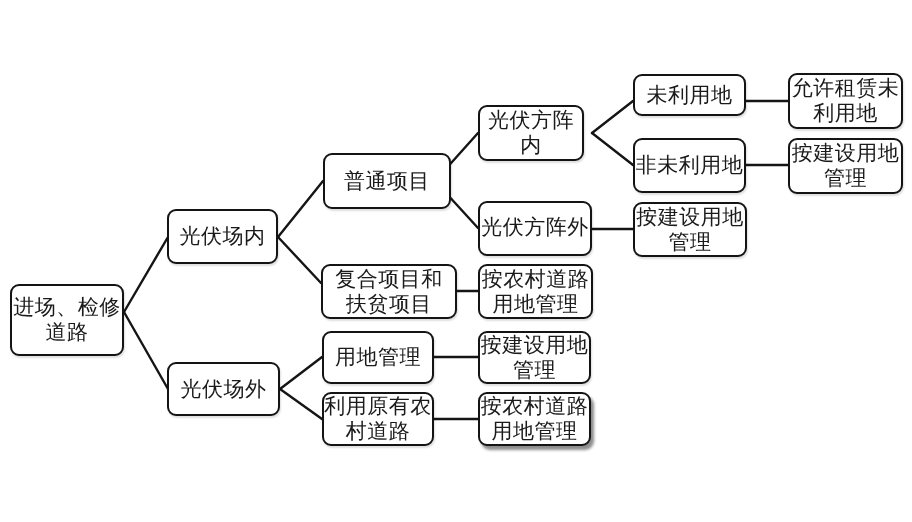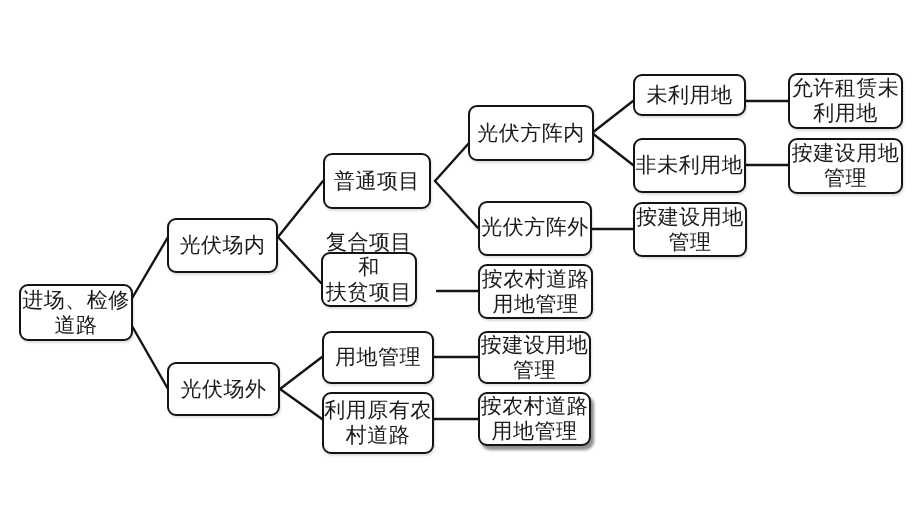--- a/index.html
+++ b/index.html
@@ -68,52 +68,52 @@
     <line x1="746" y1="101" x2="788" y2="101"></line>
     <line x1="746" y1="165" x2="788" y2="165"></line>
     <line x1="592" y1="229" x2="633" y2="229"></line>
     <line x1="437" y1="291" x2="478" y2="291"></line>
     <line x1="434" y1="357" x2="478" y2="357"></line>
     <line x1="434" y1="419" x2="478" y2="419"></line>
     <line x1="280" y1="389" x2="322" y2="357"></line>
     <line x1="280" y1="389" x2="322" y2="419"></line>
   </svg>
 
-  <div class="node" style="left:10px; top:284px; width:114px; height:57px;margin-left:9px;">
+  <div class="node" style="left:10px; top:284px; width:114px; height:72px;">
     <span class="label">进场、检修
 道路</span>
   </div>
 
-  <div class="node" style="left:167px; top:209px; width:111px; height:55px;margin-top:9px;">
+  <div class="node" style="left:167px; top:209px; width:111px; height:55px;">
     <span class="label">光伏场内</span>
   </div>
 
   <div class="node" style="left:167px; top:362px; width:113px; height:54px;">
     <span class="label">光伏场外</span>
   </div>
 
-  <div class="node" style="left:323px; top:153px; width:108px; height:56px;">
+  <div class="node" style="left:323px; top:153px; width:128px; height:56px;">
     <span class="label">普通项目</span>
   </div>
 
-  <div class="node" style="left:321px; top:252px; width:96px; height:55px;align-items:flex-end;">
+  <div class="node" style="left:321px; top:264px; width:136px; height:55px;align-items:flex-end;">
     <span class="label">复合项目和
 扶贫项目</span>
   </div>
 
   <div class="node" style="left:322px; top:331px; width:112px; height:53px;">
     <span class="label">用地管理</span>
   </div>
 
-  <div class="node" style="left:322px; top:392px; width:112px; height:62px;">
+  <div class="node" style="left:322px; top:392px; width:112px; height:54px;">
     <span class="label">利用原有农
 村道路</span>
   </div>
 
-  <div class="node" style="left:468px; top:105px; width:126px; height:56px;">
+  <div class="node" style="left:478px; top:105px; width:106px; height:56px;">
     <span class="label">光伏方阵内</span>
   </div>
 
   <div class="node" style="left:478px; top:201px; width:114px; height:55px;font-family:Liberation Mono, monospace;">
     <span class="label">光伏方阵外</span>
   </div>
 
   <div class="node" style="left:633px; top:74px; width:113px; height:42px;">
     <span class="label">未利用地</span>
   </div>

